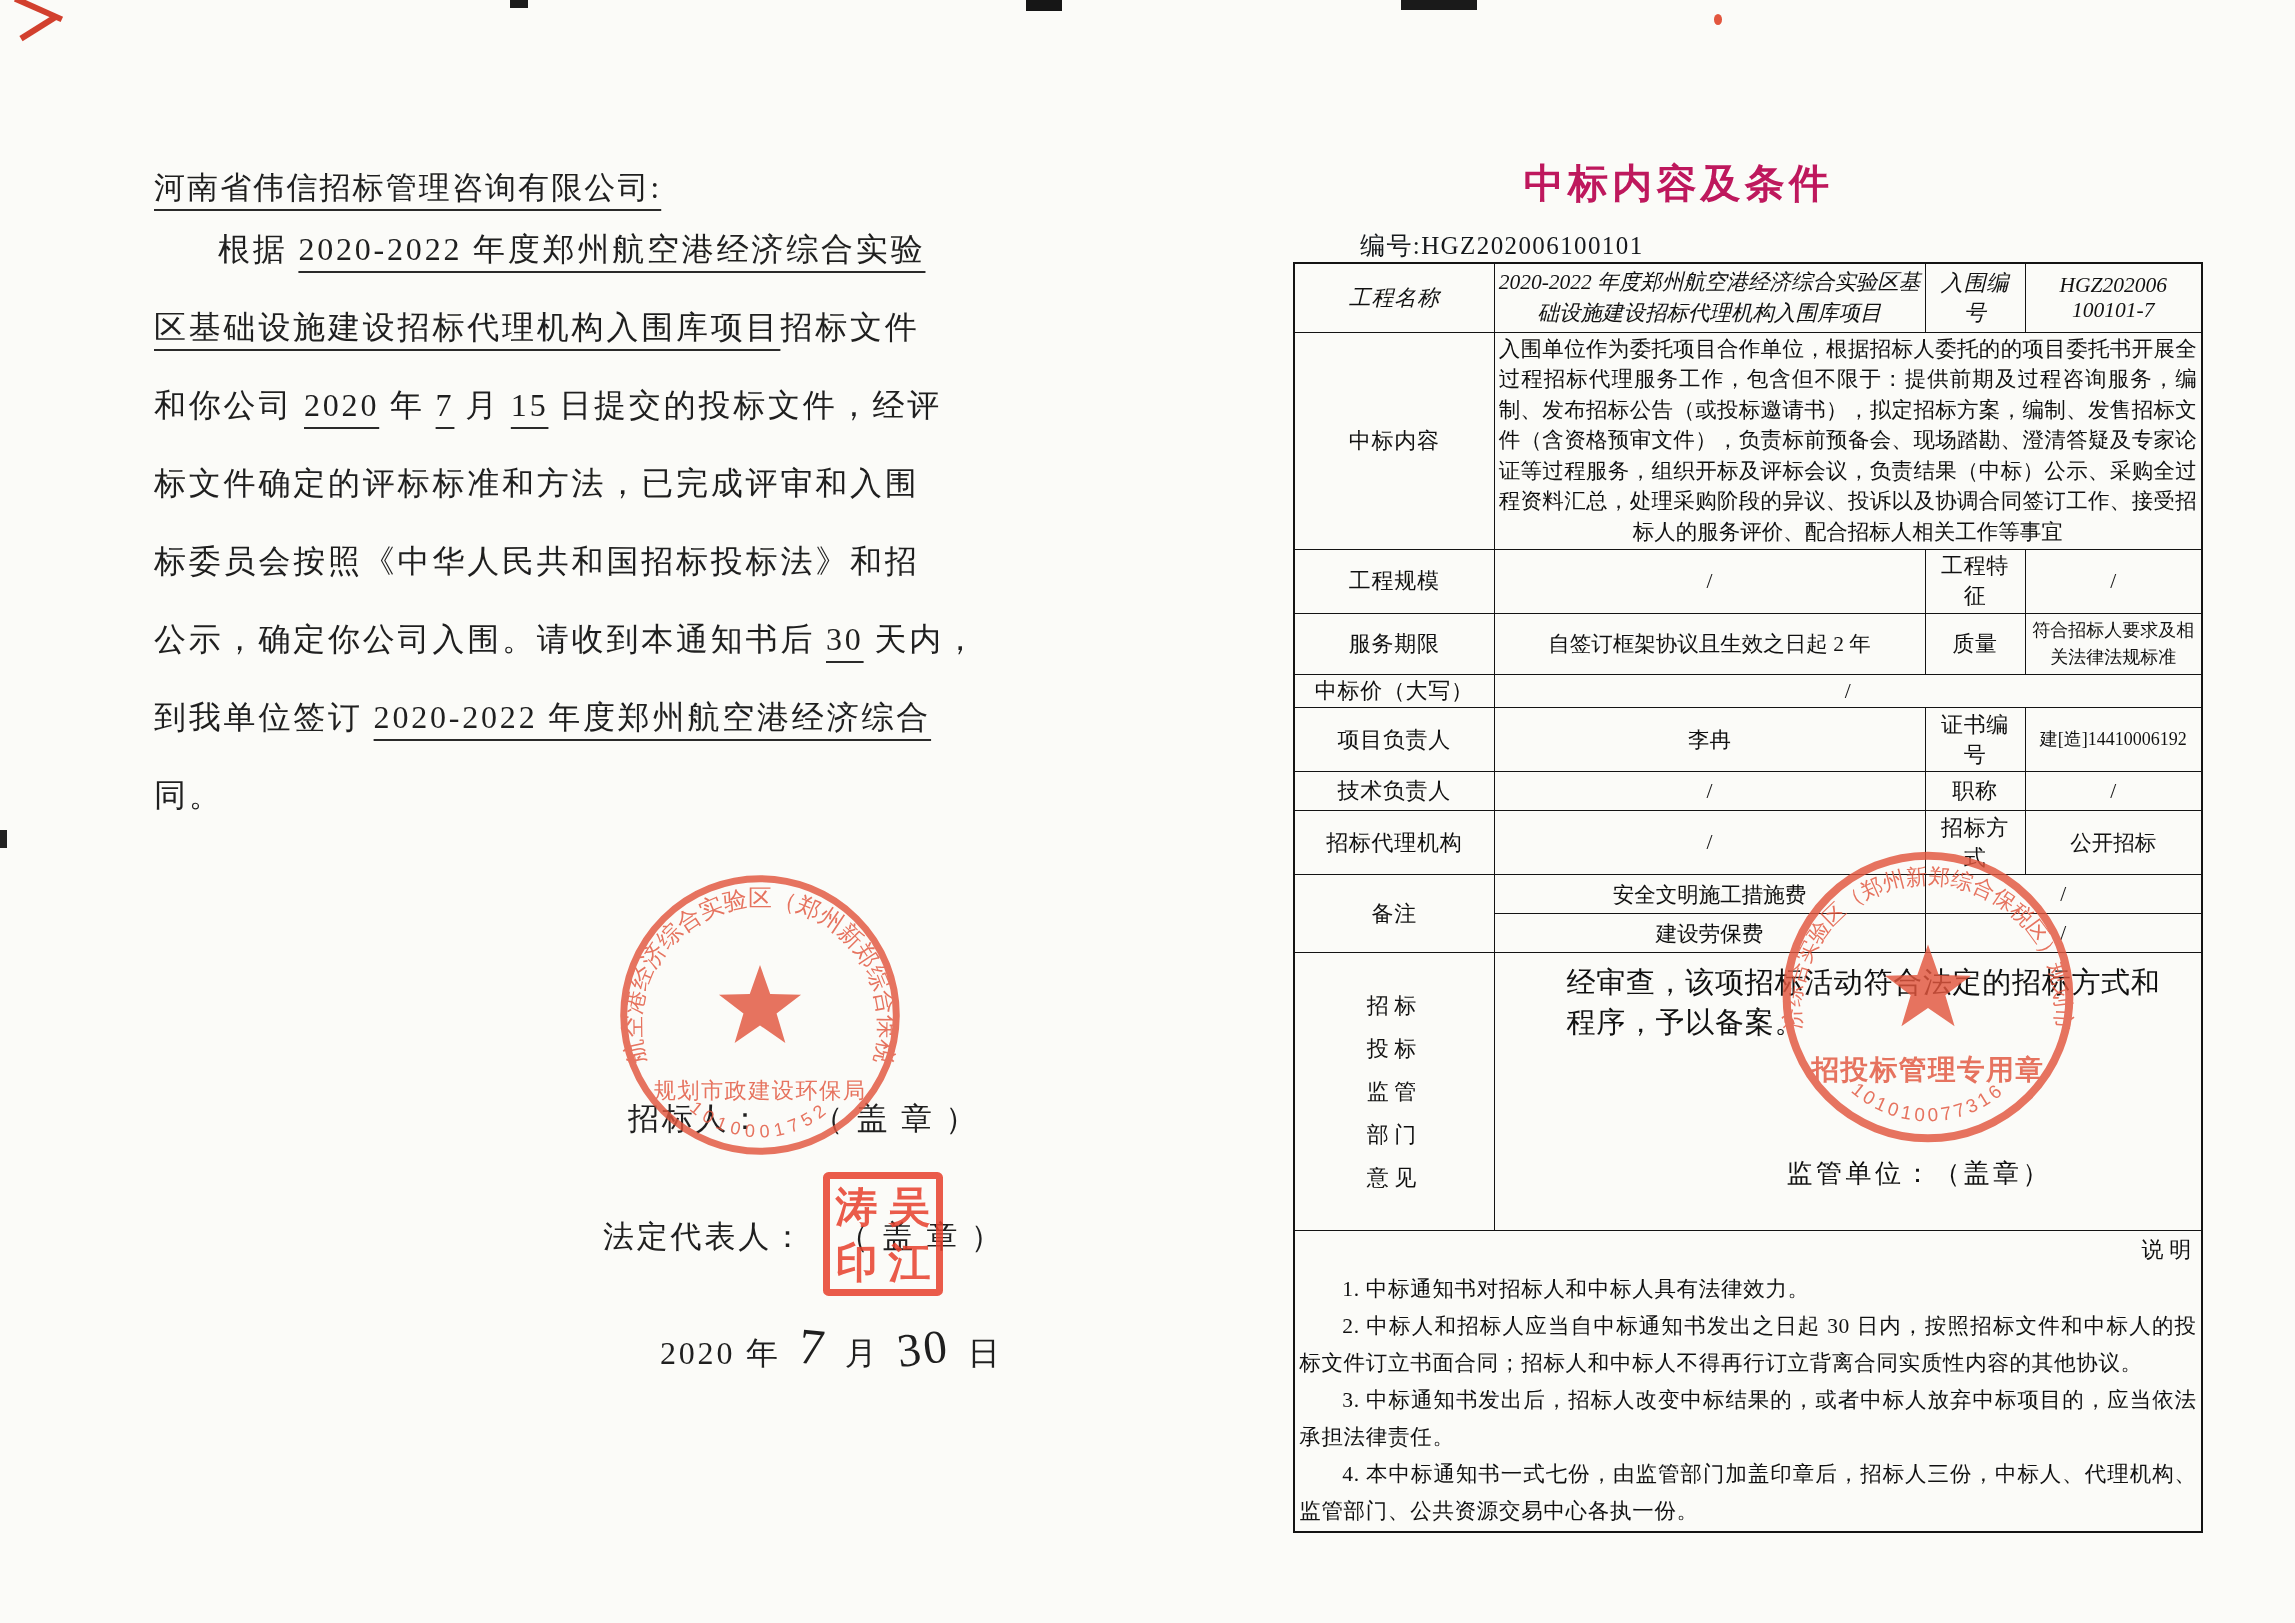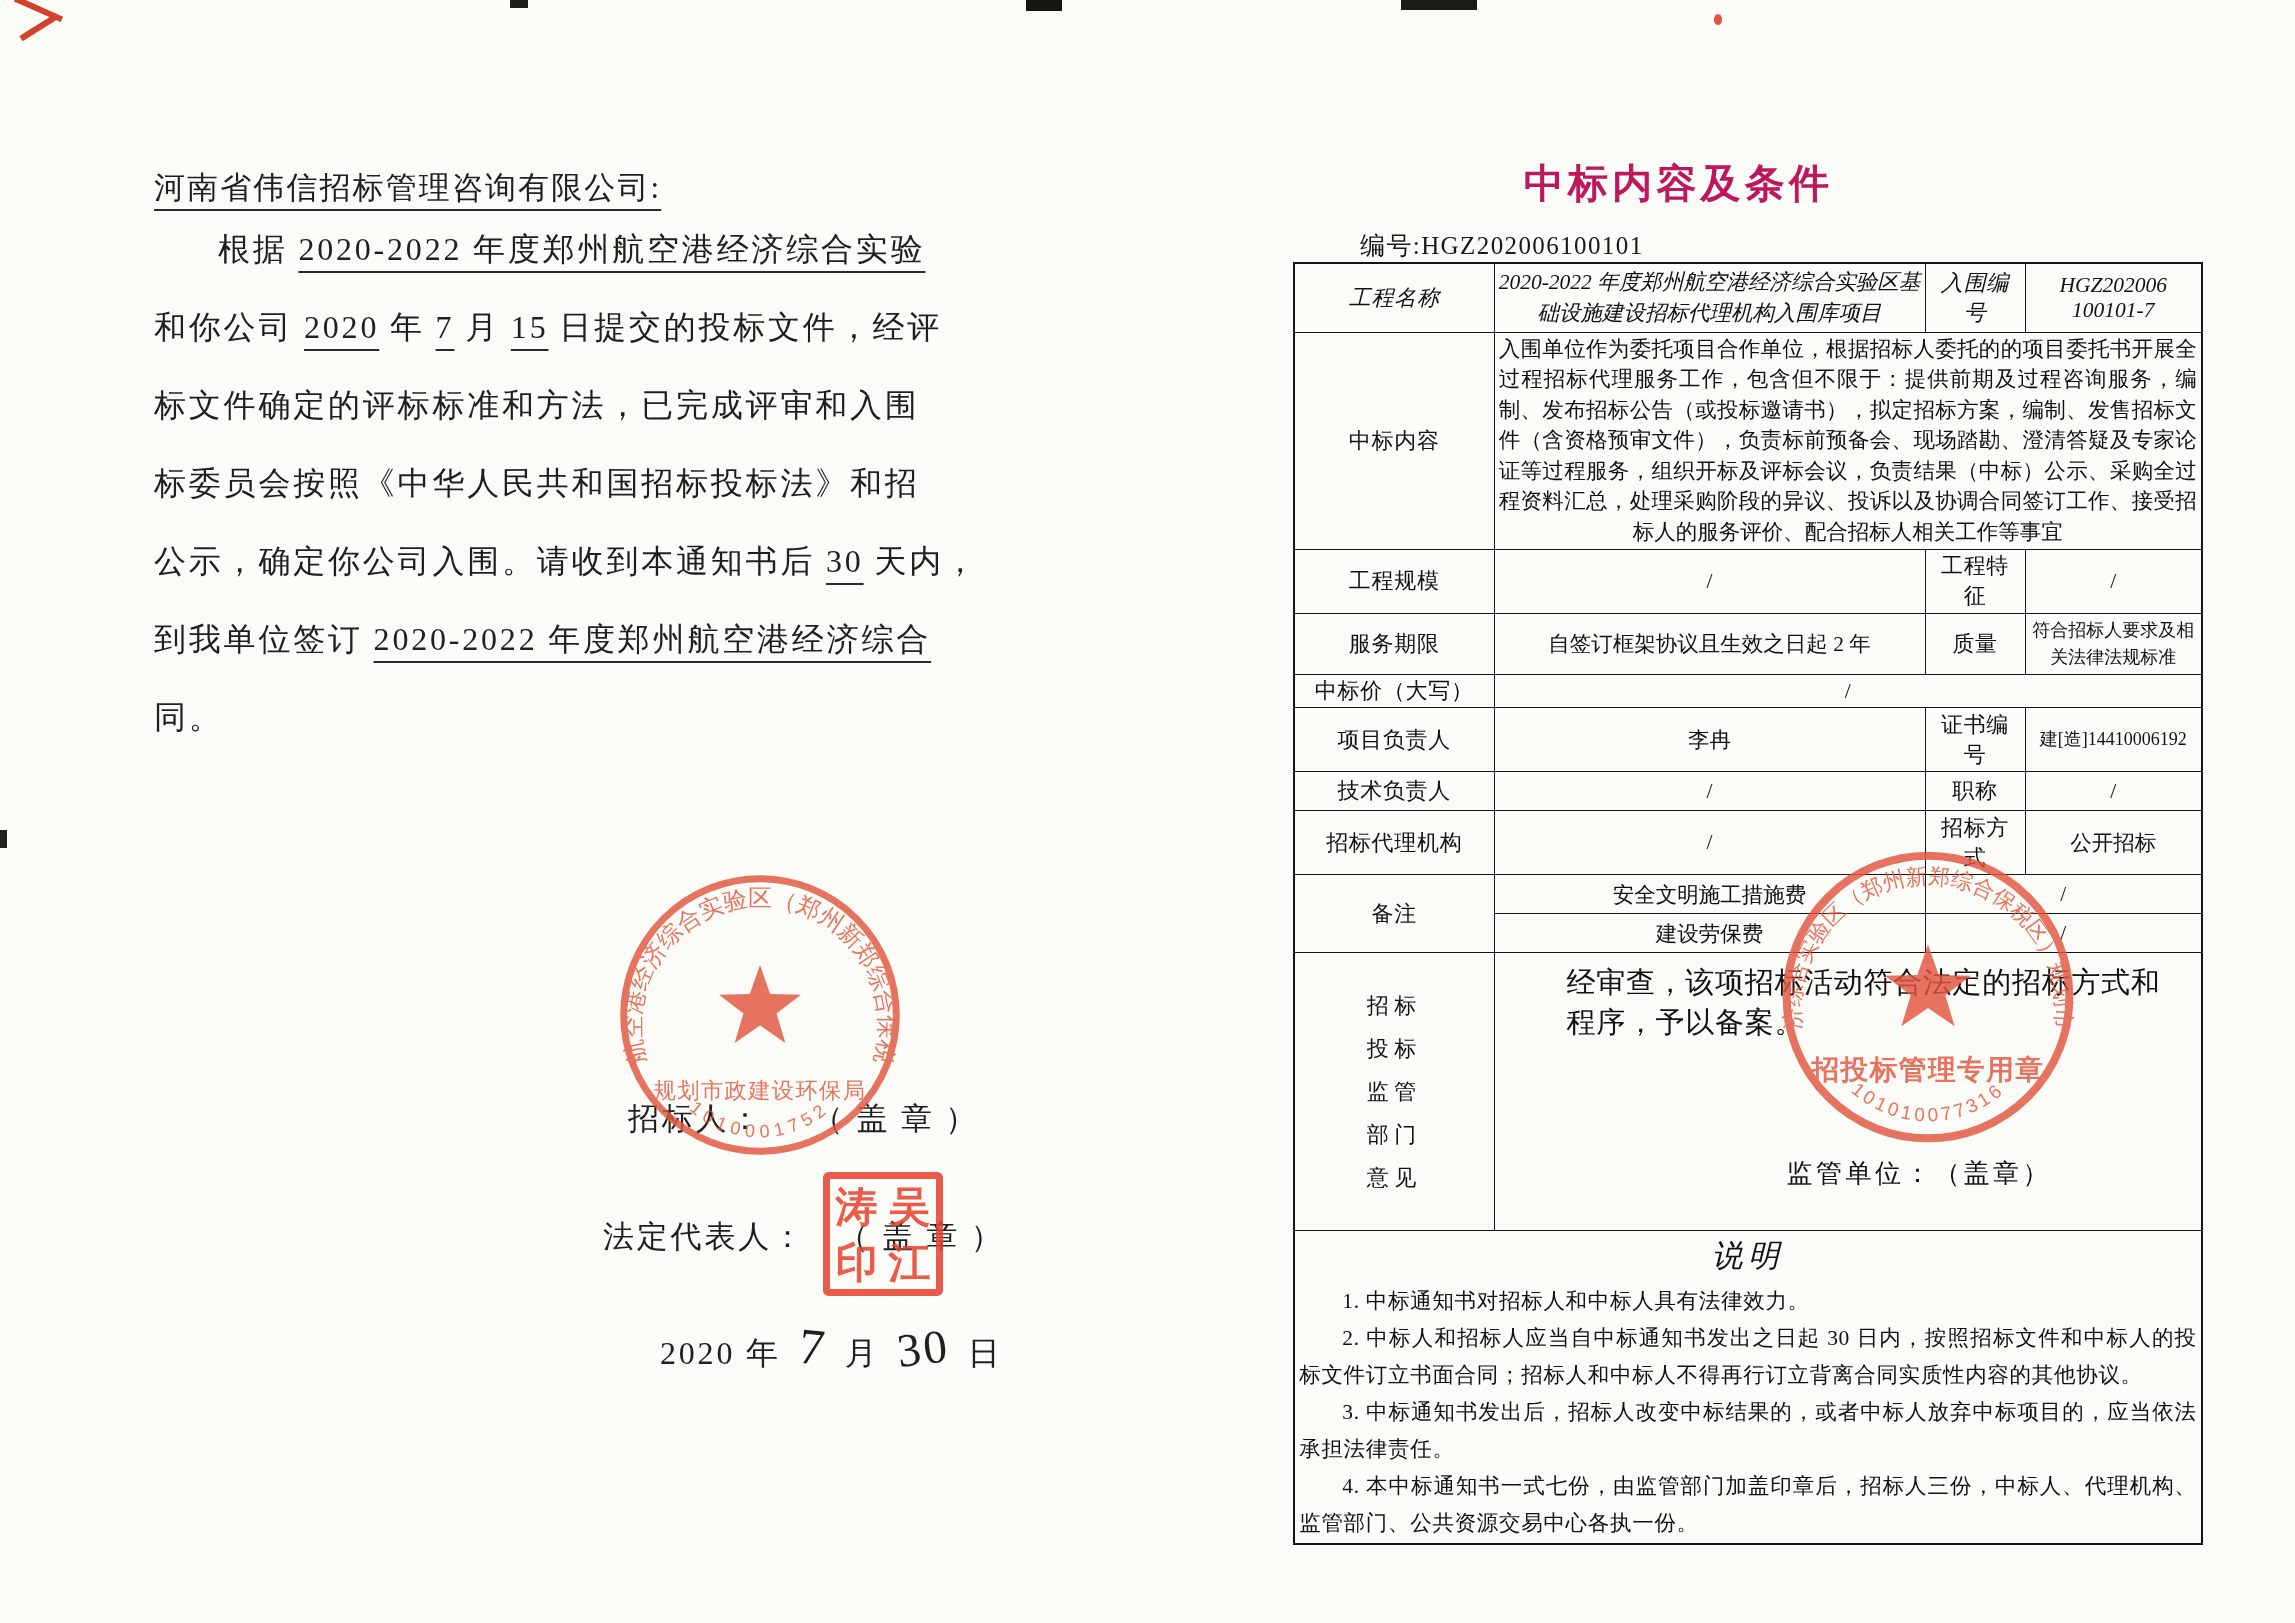--- a/index.html
+++ b/index.html
@@ -52,38 +52,39 @@
   td.center{text-align:center;}
   td.just{text-align:justify;text-align-last:center;padding:7px 12.5px;line-height:1.42;font-size:21.5px;}
   td.small{font-size:18px;line-height:1.5;}
   
   .sup-label-stack{font-size:22px;letter-spacing:5.6px;line-height:43px;text-align:center;}
   td.sup-content{position:relative;padding:0;}
   .approval-text{position:absolute;top:9.7px;left:72px;right:16.7px;font-size:29px;letter-spacing:0.7px;}
   .supervisor-line{position:absolute;top:203px;left:292px;font-size:26px;letter-spacing:3.5px;}
   
   td.notes-cell{padding:8.3px 18px 12.5px 18px;vertical-align:top;}
-  .notes-heading{text-align:center;font-size:31px;letter-spacing:5.6px;margin:2.8px 0 5.6px 0;font-style:italic;}
+  .notes-heading{text-align:right;font-size:22px;letter-spacing:5.6px;margin:2.8px 0 5.6px 0;}
   .note-item{font-size:21.5px;line-height:1.72;text-indent:43px;text-align:justify;letter-spacing:0.7px;margin:0;}
 </style>
 </head>
 <body>
 
 <div class="artifact" style="left:510px;top:0;width:18px;height:8.3px;background:#1c1c1c;"></div>
 <div class="artifact" style="left:1026px;top:0;width:36px;height:11px;background:#161616;"></div>
 <div class="artifact" style="left:1401px;top:0;width:76px;height:9.7px;background:#1a1a1a;"></div>
 <div class="artifact" style="left:12.5px;top:5.6px;width:51px;height:6.2px;background:#d2402e;transform:rotate(24deg);"></div>
 <div class="artifact" style="left:18px;top:25px;width:40px;height:6.2px;background:#d2402e;transform:rotate(-32deg);"></div>
 <div class="artifact" style="left:1714px;top:14px;width:8.3px;height:11px;background:#e2563e;border-radius:50%;"></div>
 <div class="artifact" style="left:0;top:830px;width:7px;height:18px;background:#222;"></div>
 
 <div class="letter">
   <div class="recipient u" style="margin-bottom:19.4px;">河南省伟信招标管理咨询有限公司:</div>
   <div id="letter-lines">
       <div class="letter-line indent"><span>根据 </span><span class="u">2020-2022 年度郑州航空港经济综合实验</span></div>
+      <div class="letter-line"><span class="u">区基础设施建设招标代理机构入围库项目</span><span>招标文件</span></div>
       <div class="letter-line"><span>和你公司 </span><span class="u">2020</span><span> 年 </span><span class="u">7</span><span> 月 </span><span class="u">15</span><span> 日提交的投标文件，经评</span></div>
       <div class="letter-line"><span>标文件确定的评标标准和方法，已完成评审和入围</span></div>
       <div class="letter-line"><span>标委员会按照《中华人民共和国招标投标法》和招</span></div>
       <div class="letter-line"><span>公示，确定你公司入围。请收到本通知书后 </span><span class="u">30</span><span> 天内，</span></div>
       <div class="letter-line"><span>到我单位签订 </span><span class="u">2020-2022 年度郑州航空港经济综合</span></div>
       <div class="letter-line"><span>同。</span></div>
     </div>
 </div>
 
 <div class="sig-row" style="left:628px;top:1098px;">

